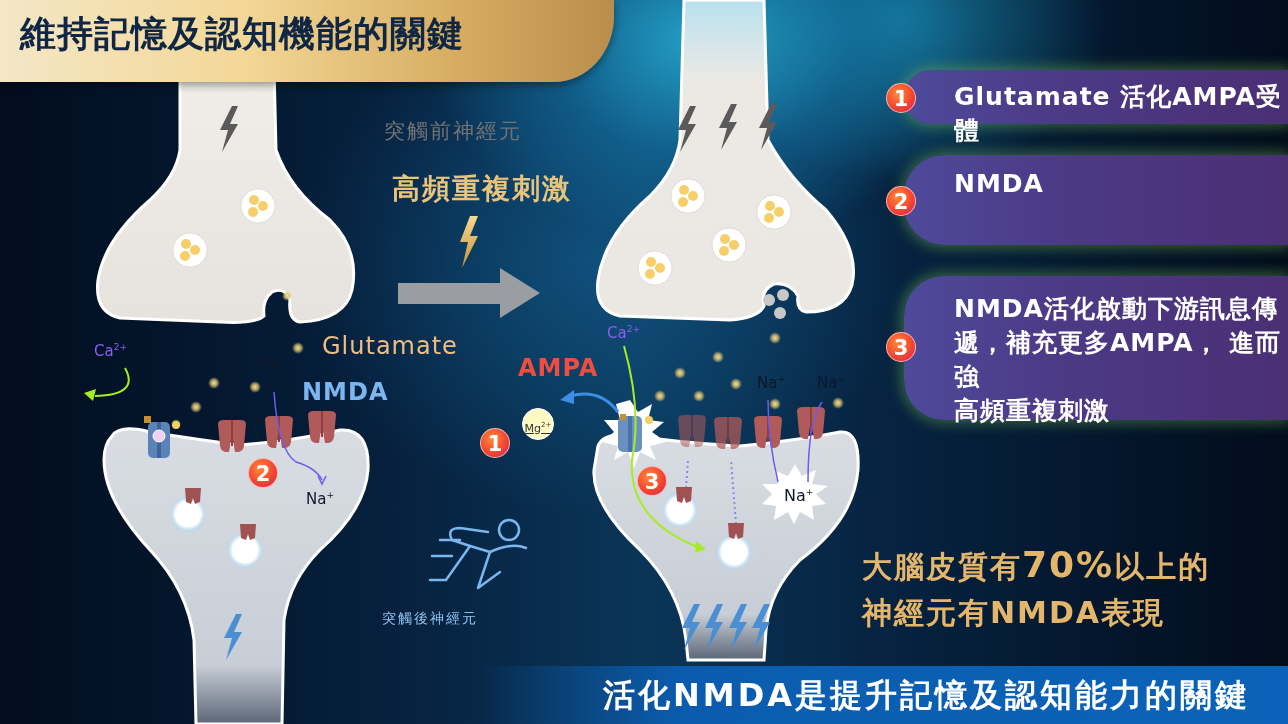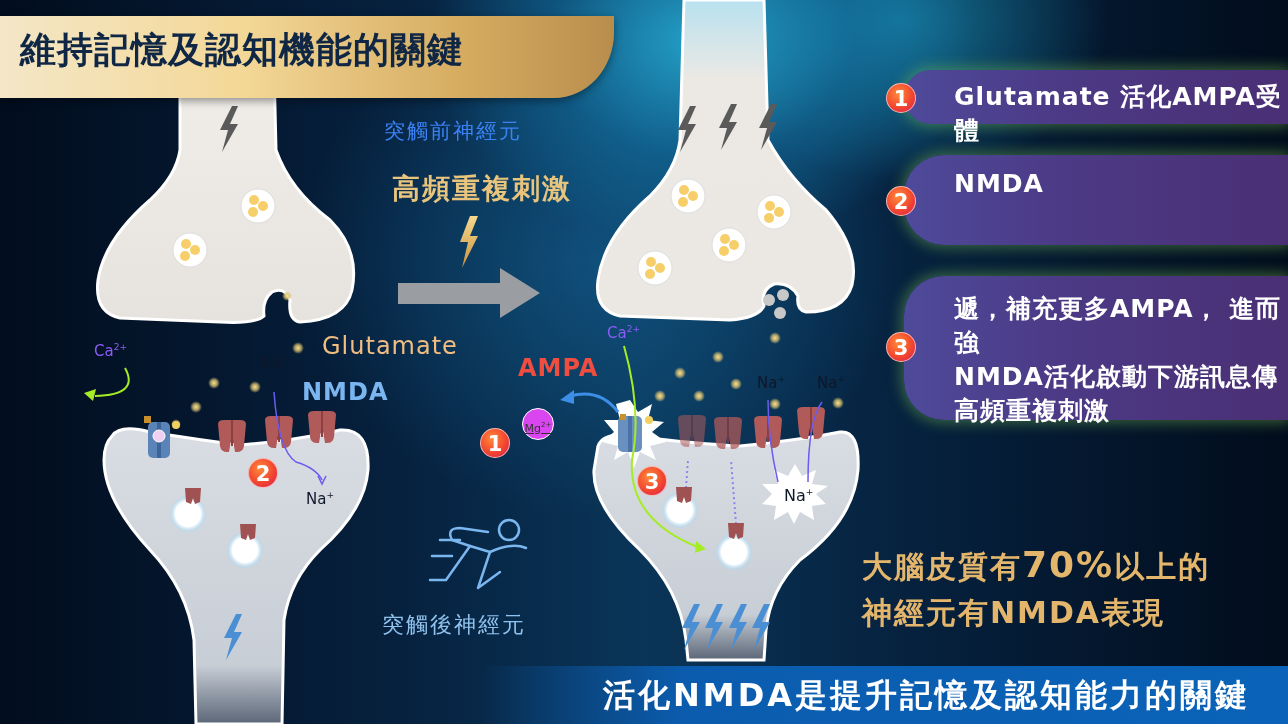--- a/index.html
+++ b/index.html
@@ -10,38 +10,38 @@
     background:
       radial-gradient(ellipse 340px 260px at 700px 40px, rgba(40,180,220,0.85), rgba(20,120,170,0.5) 45%, rgba(0,0,0,0) 80%),
       radial-gradient(ellipse 260px 200px at 900px 20px, rgba(30,170,210,0.6), rgba(0,0,0,0) 80%),
       radial-gradient(ellipse 380px 320px at 600px 260px, rgba(20,100,150,0.6), rgba(0,0,0,0) 80%),
       linear-gradient(90deg, #020d1e 0%, #06203d 30%, #0a3558 50%, #06223f 70%, #020c1c 100%);
   }
   .layer { position:absolute; }
 
   
   .title-banner {
-    position:absolute; left:0; top:16px; width:614px; height:82px;
+    position:absolute; left:0; top:0; width:614px; height:82px;
     background:linear-gradient(90deg,#f4e7c7 0%,#f3d796 40%,#d6ac61 75%,#b98d4c 100%);
     border-bottom-right-radius:60px 66px;
     box-shadow:0 3px 8px rgba(0,0,0,0.4);
   }
   .title-text {
     position:absolute; left:20px; top:10px;
     font-size:36px; font-weight:bold; color:#0f2744; letter-spacing:1px;
   }
 
   
-  .pre-label { left:384px; top:117px; font-size:21px; color:#3b82f6; letter-spacing:2px; }
+  .pre-label { left:384px; top:117px; font-size:21px; color:#737373; letter-spacing:2px; }
   .stim-label {
     left:372px; top:170px; font-size:28px; font-weight:bold; letter-spacing:2px;
     color:#e8c47c;
     margin-left:20px;
   }
-  .post-label { left:382px; top:610px; font-size:22px; color:#8fc2ee; letter-spacing:2px; }
+  .post-label { left:382px; top:610px; font-size:14px; color:#8fc2ee; letter-spacing:2px; }
   .glu-label { left:322px; top:332px; font-size:24px; font-weight:normal; color:#f2bd80; letter-spacing:1px;text-align:right; }
   .nmda-label { left:302px; top:378px; font-size:24px; font-weight:bold; color:#7cb6f0; letter-spacing:1px; }
   .ampa-label { left:518px; top:354px; font-size:24px; font-weight:bold; color:#ef4d3f; letter-spacing:1px; }
   .ion { font-size:15px; }
   .ion sup { font-size:9px; }
   .ca { color:#8b5cf6; }
   .na { color:#0f172a; }
 
   
   .step-card {
@@ -245,21 +245,21 @@
 <div class="layer ampa-label">AMPA</div>
 
 <div class="layer ion ca" style="left:94px;top:342px"><span>Ca</span><sup>2+</sup></div>
 <div class="layer ion na" style="left:260px;top:354px"><span>Na</span><sup>+</sup></div>
 <div class="layer ion na" style="left:306px;top:490px"><span>Na</span><sup>+</sup></div>
 <div class="layer ion ca" style="left:607px;top:324px"><span>Ca</span><sup>2+</sup></div>
 <div class="layer ion na" style="left:757px;top:374px"><span>Na</span><sup>+</sup></div>
 <div class="layer ion na" style="left:817px;top:374px"><span>Na</span><sup>+</sup></div>
 <div class="layer ion na" style="left:784px;top:486px;font-size:16px"><span>Na</span><sup>+</sup></div>
 
-<div class="layer" style="left:522px;top:408px;width:32px;height:32px;border-radius:50%;background:#d946ef;border:1px solid #fff;color:#333;font-size:11px;text-align:center;line-height:32px;text-decoration:underline;">
+<div class="layer" style="left:522px;top:408px;width:32px;height:32px;border-radius:50%;background:#fef9c3;border:1px solid #fff;color:#333;font-size:11px;text-align:center;line-height:32px;text-decoration:underline;">
   <span>Mg</span><sup style="font-size:7px">2+</sup>
 </div>
 
 <div class="badge" style="left:248px;top:458px">2</div>
 <div class="badge" style="left:480px;top:428px">1</div>
 <div class="badge" style="left:637px;top:466px">3</div>
 
 <div class="step-card" style="top:70px;height:54px">
   <div class="step-text" style="top:10px">
     <div>Glutamate 活化AMPA受體</div>
@@ -269,22 +269,22 @@
 
 <div class="step-card" style="top:155px;height:90px">
   <div class="step-text" style="top:12px">
     <div>NMDA</div>
   </div>
 </div>
 <div class="badge" style="left:886px;top:186px">2</div>
 
 <div class="step-card" style="top:276px;height:144px">
   <div class="step-text" style="top:16px">
+    <div>NMDA活化啟動下游訊息傳</div>
     <div>遞，補充更多AMPA， 進而強</div>
-    <div>NMDA活化啟動下游訊息傳</div>
     <div>高頻重複刺激</div>
   </div>
 </div>
 <div class="badge" style="left:886px;top:332px">3</div>
 
 <div class="fact">
   <div><span>大腦皮質有</span><span class="big">70%</span><span>以上的</span></div>
   <div>神經元有NMDA表現</div>
 </div>
 

